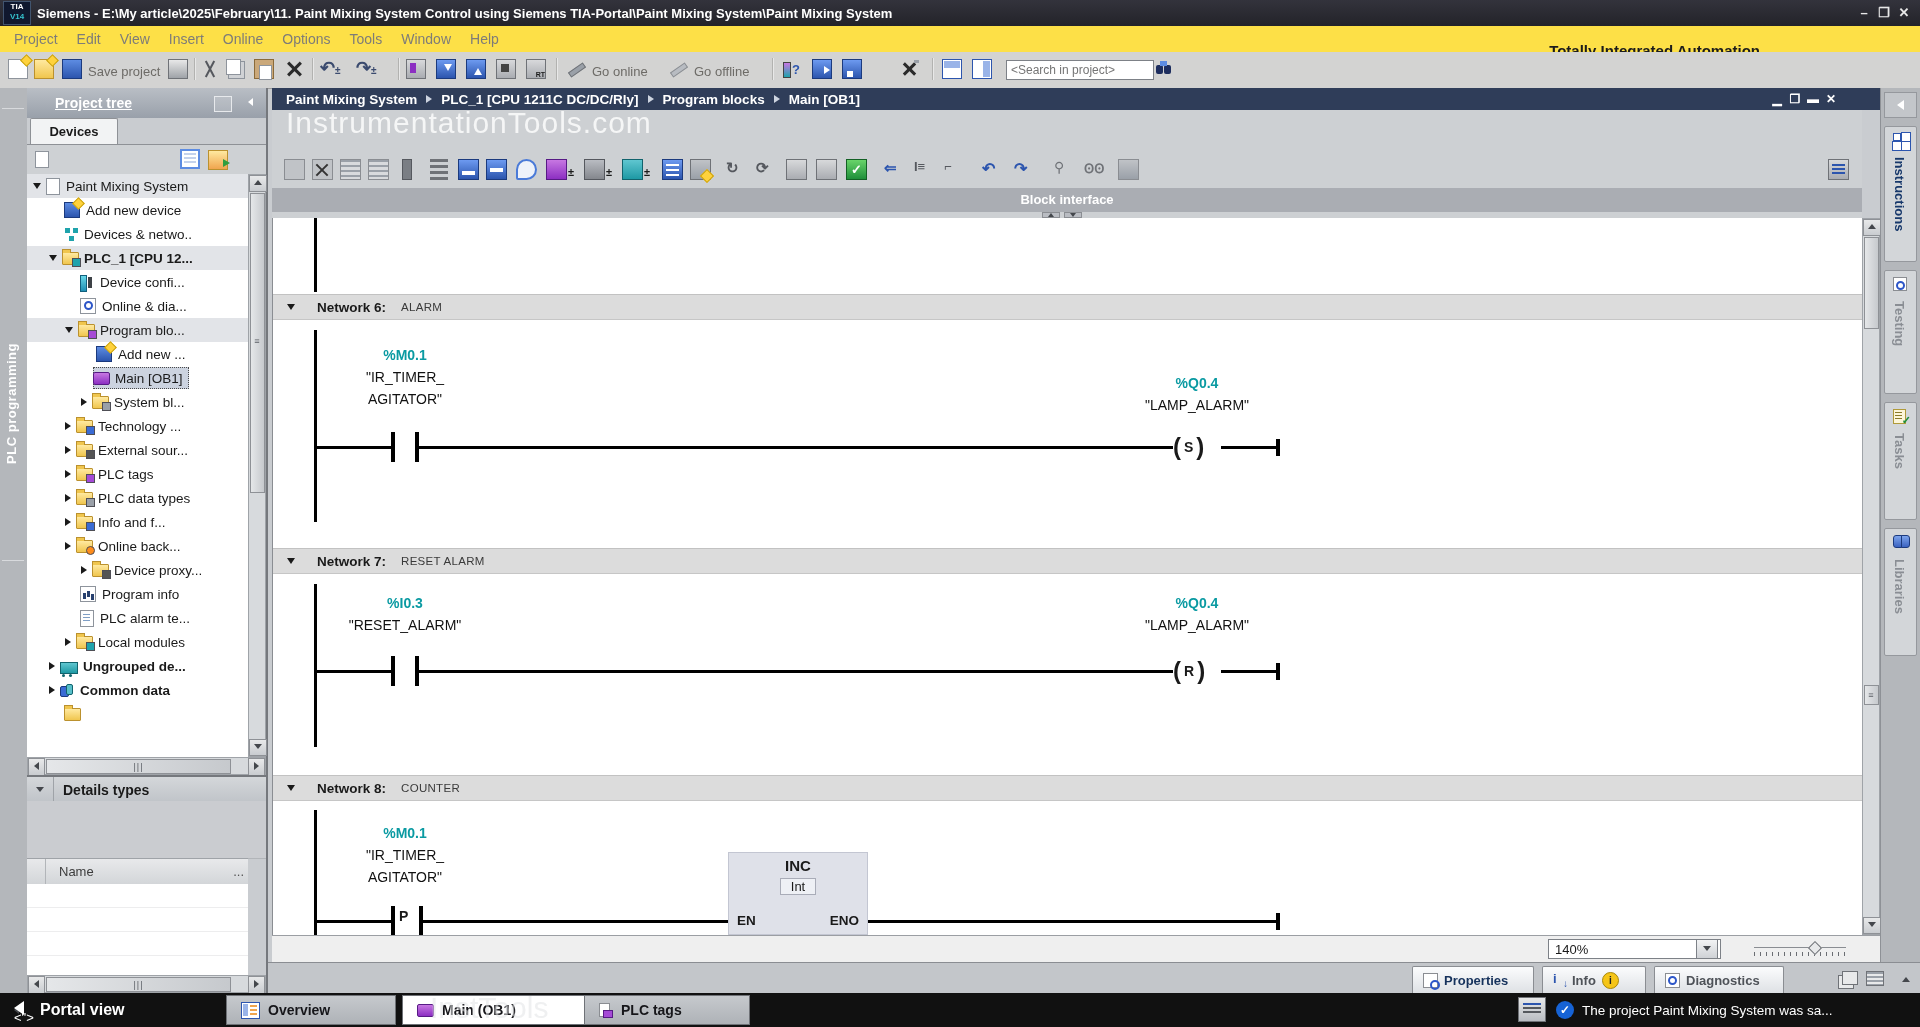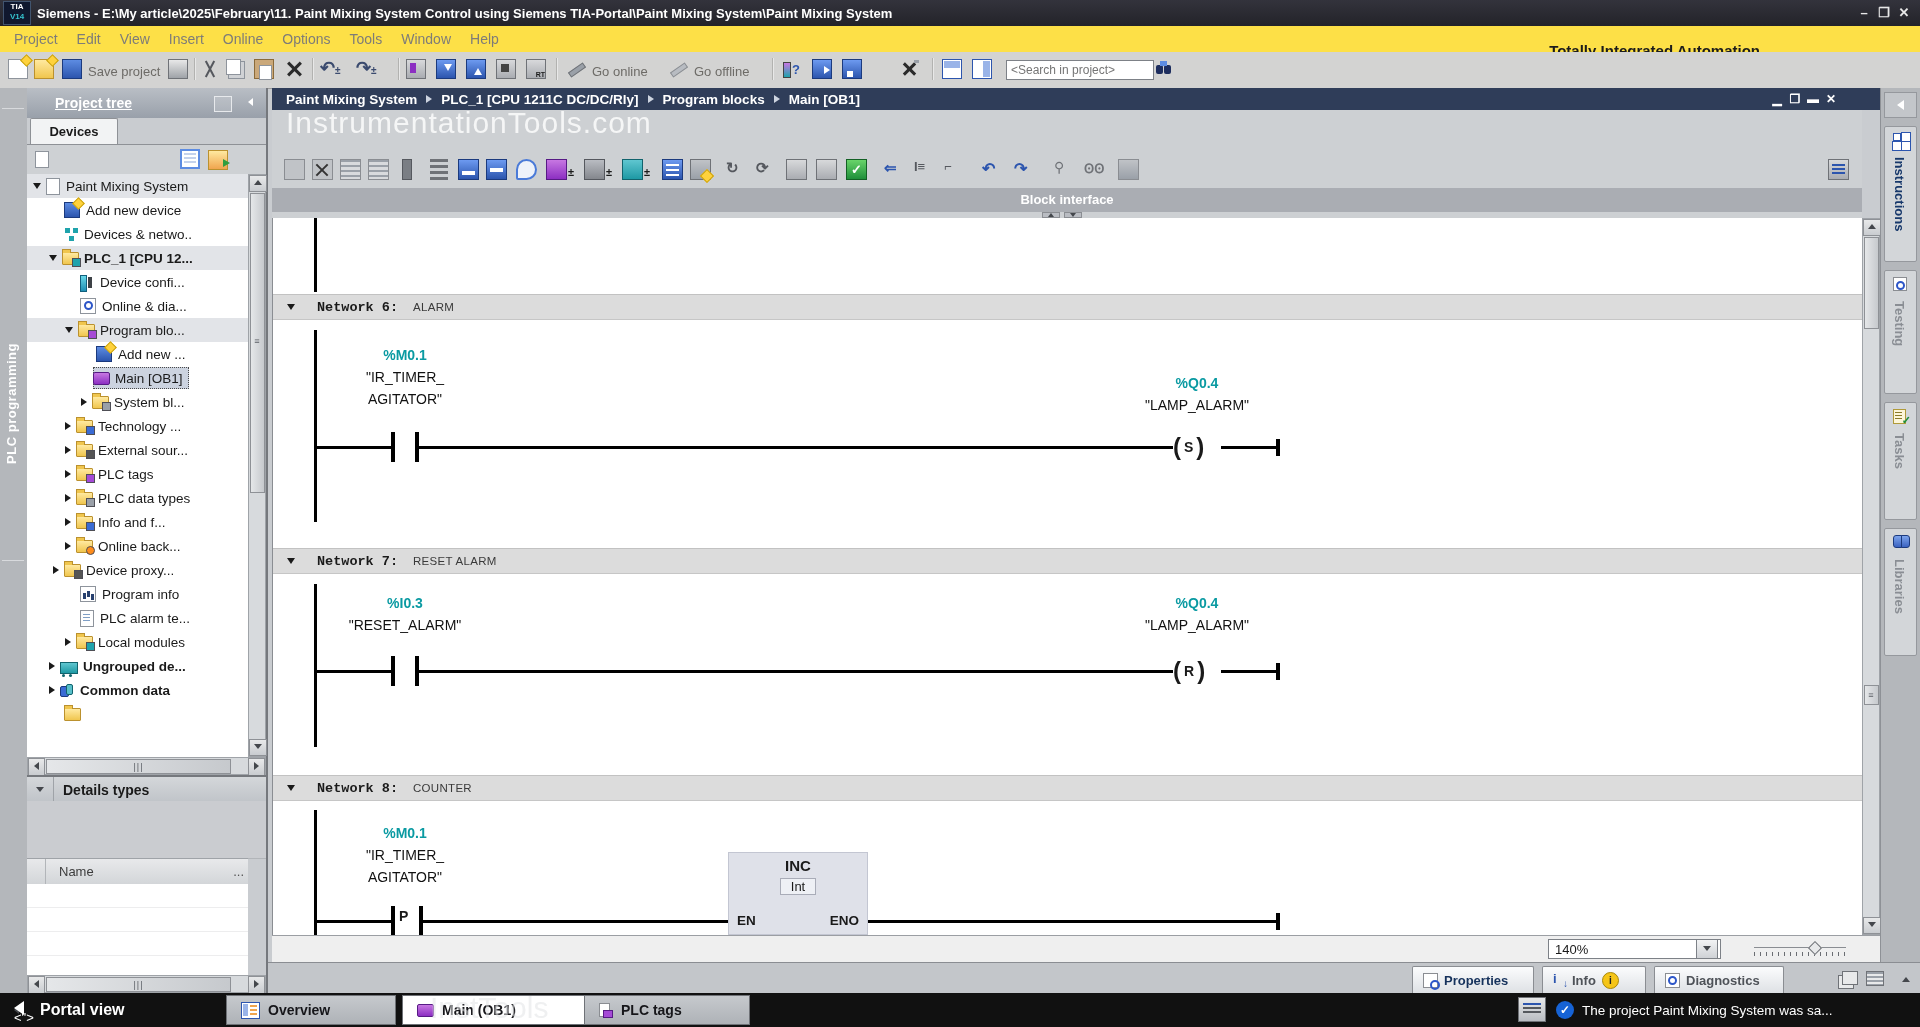--- a/index.html
+++ b/index.html
@@ -88,21 +88,21 @@
   .crumbbar{left:272px;top:88px;width:1608px;height:22px;background:#2f3d59;color:#fff;display:flex;align-items:center;font-weight:bold;font-size:13.5px;}
   .crumb-sep{width:0;height:0;border-top:4px solid transparent;border-bottom:4px solid transparent;border-left:6px solid #cdd4e0;margin:0 9px;}
   .cwin{color:#fff;font-weight:bold;width:18px;text-align:center;font-size:12px;}
   .edchrome{left:272px;top:110px;width:1590px;height:42px;background:#cdd0d3;}
   .edtoolbar{left:272px;top:152px;width:1590px;height:36px;background:#cdd0d3;border-bottom:1px solid #a9abae;}
   .ei{position:absolute;top:7px;width:21px;height:21px;box-sizing:border-box;}
   .blockif{left:272px;top:188px;width:1590px;height:24px;background:#aaadb3;color:#fff;font-weight:bold;text-align:center;line-height:24px;}
   .splitrow{left:272px;top:212px;width:1590px;height:6px;background:#cdd0d3;}
   .canvas{left:272px;top:218px;width:1590px;height:717px;background:#fff;border-left:1px solid #8a8d92;box-sizing:border-box;}
   .netband{position:absolute;left:0;width:100%;height:26px;background:#dcdcdc;border-top:1px solid #c2c2c2;border-bottom:1px solid #c6c6c6;display:flex;align-items:center;box-sizing:border-box;}
-  .netband .nlbl{font-weight:bold;font-size:13.5px;margin-left:17px;font-family:Liberation Mono, monospace;}
+  .netband .nlbl{font-weight:bold;font-size:13.5px;margin-left:17px;}
   .netband .ncmt{font-size:11.5px;color:#3a3a3a;margin-left:15px;letter-spacing:.3px;}
   .wire{position:absolute;background:#000;}
   .cbar{position:absolute;width:4px;height:30px;background:#000;}
   .tagc{position:absolute;width:150px;text-align:center;font-size:14px;line-height:22px;color:#111;}
   .addr{color:#0a9aa2;font-weight:bold;}
   .coil{position:absolute;height:30px;display:flex;align-items:center;font-weight:bold;}
   .coil .par{font-size:24px;line-height:26px;}
   .coil .let{font-size:14px;margin:0 3px;}
   .pedge{position:absolute;font-weight:bold;font-size:14px;}
   .incbox{position:absolute;background:#dfe1e9;border:1px solid #c3c6d2;box-sizing:border-box;}
@@ -339,21 +339,21 @@
     <div class="trow" style="padding-left:38px;">
         <div class="exp right"></div>
         <div class="fol ov ov-b"></div>
         <span class="lbl">Info and f...</span>
       </div>
     <div class="trow" style="padding-left:38px;">
         <div class="exp right"></div>
         <div class="fol ov ov-o"></div>
         <span class="lbl">Online back...</span>
       </div>
-    <div class="trow" style="padding-left:26px;">
+    <div class="trow" style="padding-left:26px;margin-left:28px;">
         <div class="exp right"></div>
         <div class="fol ov ov-d"></div>
         <span class="lbl">Device proxy...</span>
       </div>
     <div class="trow" style="padding-left:53px;">
         <div class="infic"></div>
         <span class="lbl">Program info</span>
       </div>
     <div class="trow" style="padding-left:53px;">
         <div class="pg pgl"></div>

